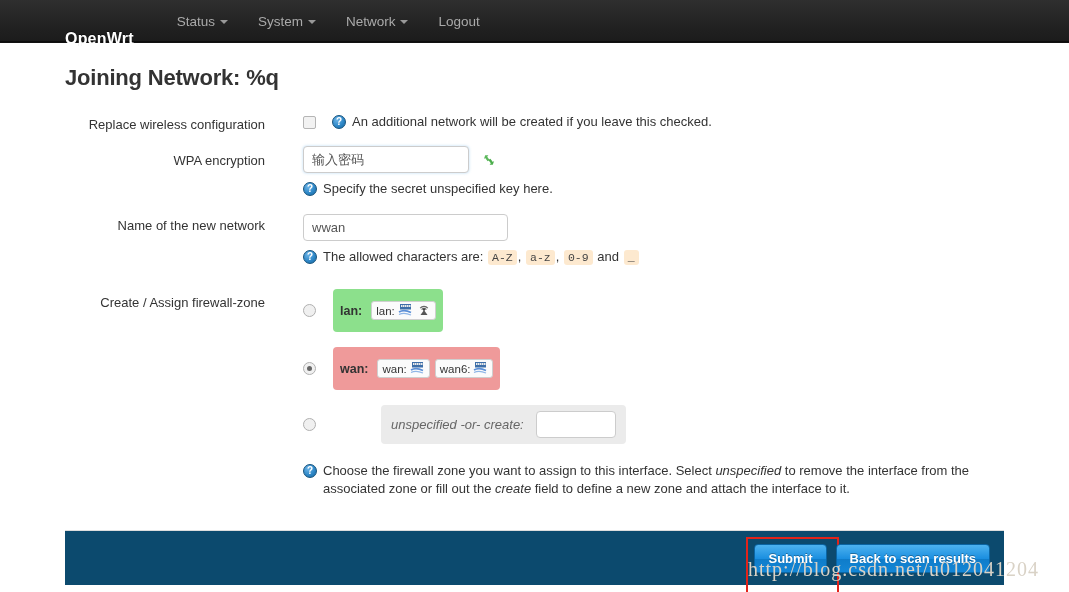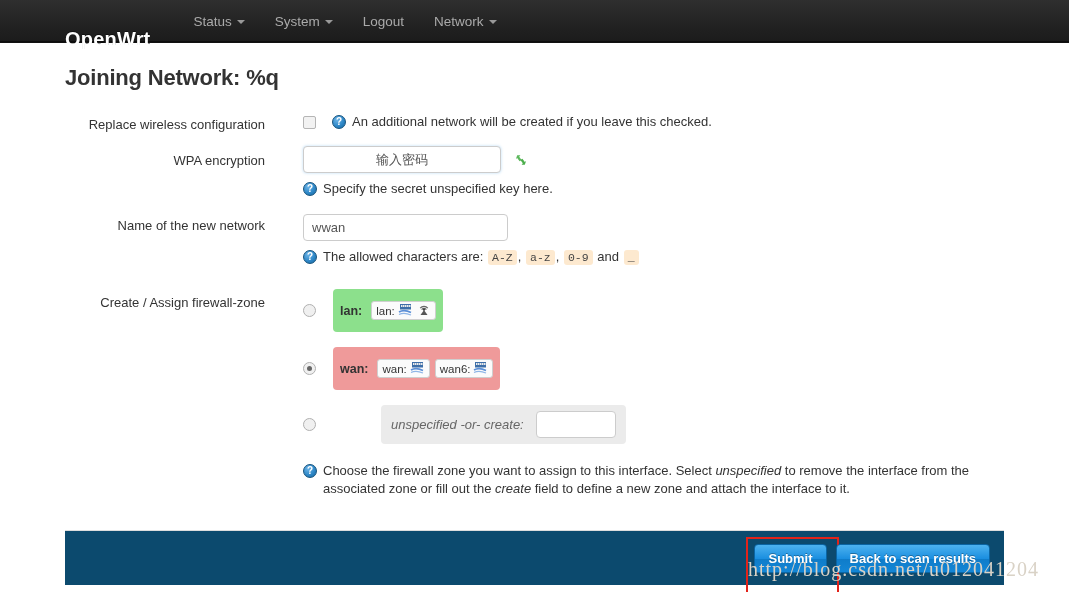--- a/index.html
+++ b/index.html
@@ -21,21 +21,21 @@
     height: 43px;
     background: linear-gradient(to bottom, #2f2f2f 0%, #222222 60%, #1b1b1b 100%);
     border-bottom: 1px solid #111;
     display: flex;
     align-items: center;
     padding-left: 65px;
     box-shadow: inset 0 -1px 0 rgba(0,0,0,.5);
   }
   .brand {
     color: #ffffff;
-    font-size: 20px;
+    font-size: 16px;
     font-weight: bold;
     letter-spacing: .2px;
     margin-right: 28px;
     text-shadow: 0 -1px 0 rgba(0,0,0,.45);
     cursor: pointer;
     margin-top: 36px;
   }
   .nav-items { display: flex; align-items: flex-end; }
   .nav-item {
     color: #aaaaaa;
@@ -92,27 +92,26 @@
     color: #555;
     height: 27px;
     padding: 3px 8px;
     border: 1px solid #cccccc;
     border-radius: 4px;
     background: #fff;
     outline: none;
   }
   .inp-network { width: 205px; }
   .inp-pass {
-    width: 198px;
+    width: 166px;
     height: 30px;
     border: 1px solid #8ab8dd;
     box-shadow: 0 0 3px rgba(102,175,233,.45);
     color: #e02020;
     font-size: 14px;
-    text-align: center;
   }
   .inp-zone-create {
     width: 80px;
     height: 27px;
     border: 1px solid #b9b9b9;
   }
   .placeholder-text { color: #999; }
 
   .hint {
     display: flex;
@@ -296,24 +295,24 @@
   <div class="navbar">
     <div class="brand">OpenWrt</div>
     <div class="nav-items">
       <div class="nav-item">
         <span>Status</span><span class="caret"></span>
       </div>
       <div class="nav-item">
         <span>System</span><span class="caret"></span>
       </div>
       <div class="nav-item">
+        <span>Network</span><span class="caret"></span>
+      </div>
+      <div class="nav-item">
         <span>Logout</span>
-      </div>
-      <div class="nav-item">
-        <span>Network</span><span class="caret"></span>
       </div>
     </div>
   </div>
 
   <div class="content">
 
     <div class="page-title">Joining Network: %q</div>
 
     <div class="form-row">
       <div class="form-label">Replace wireless configuration</div>

